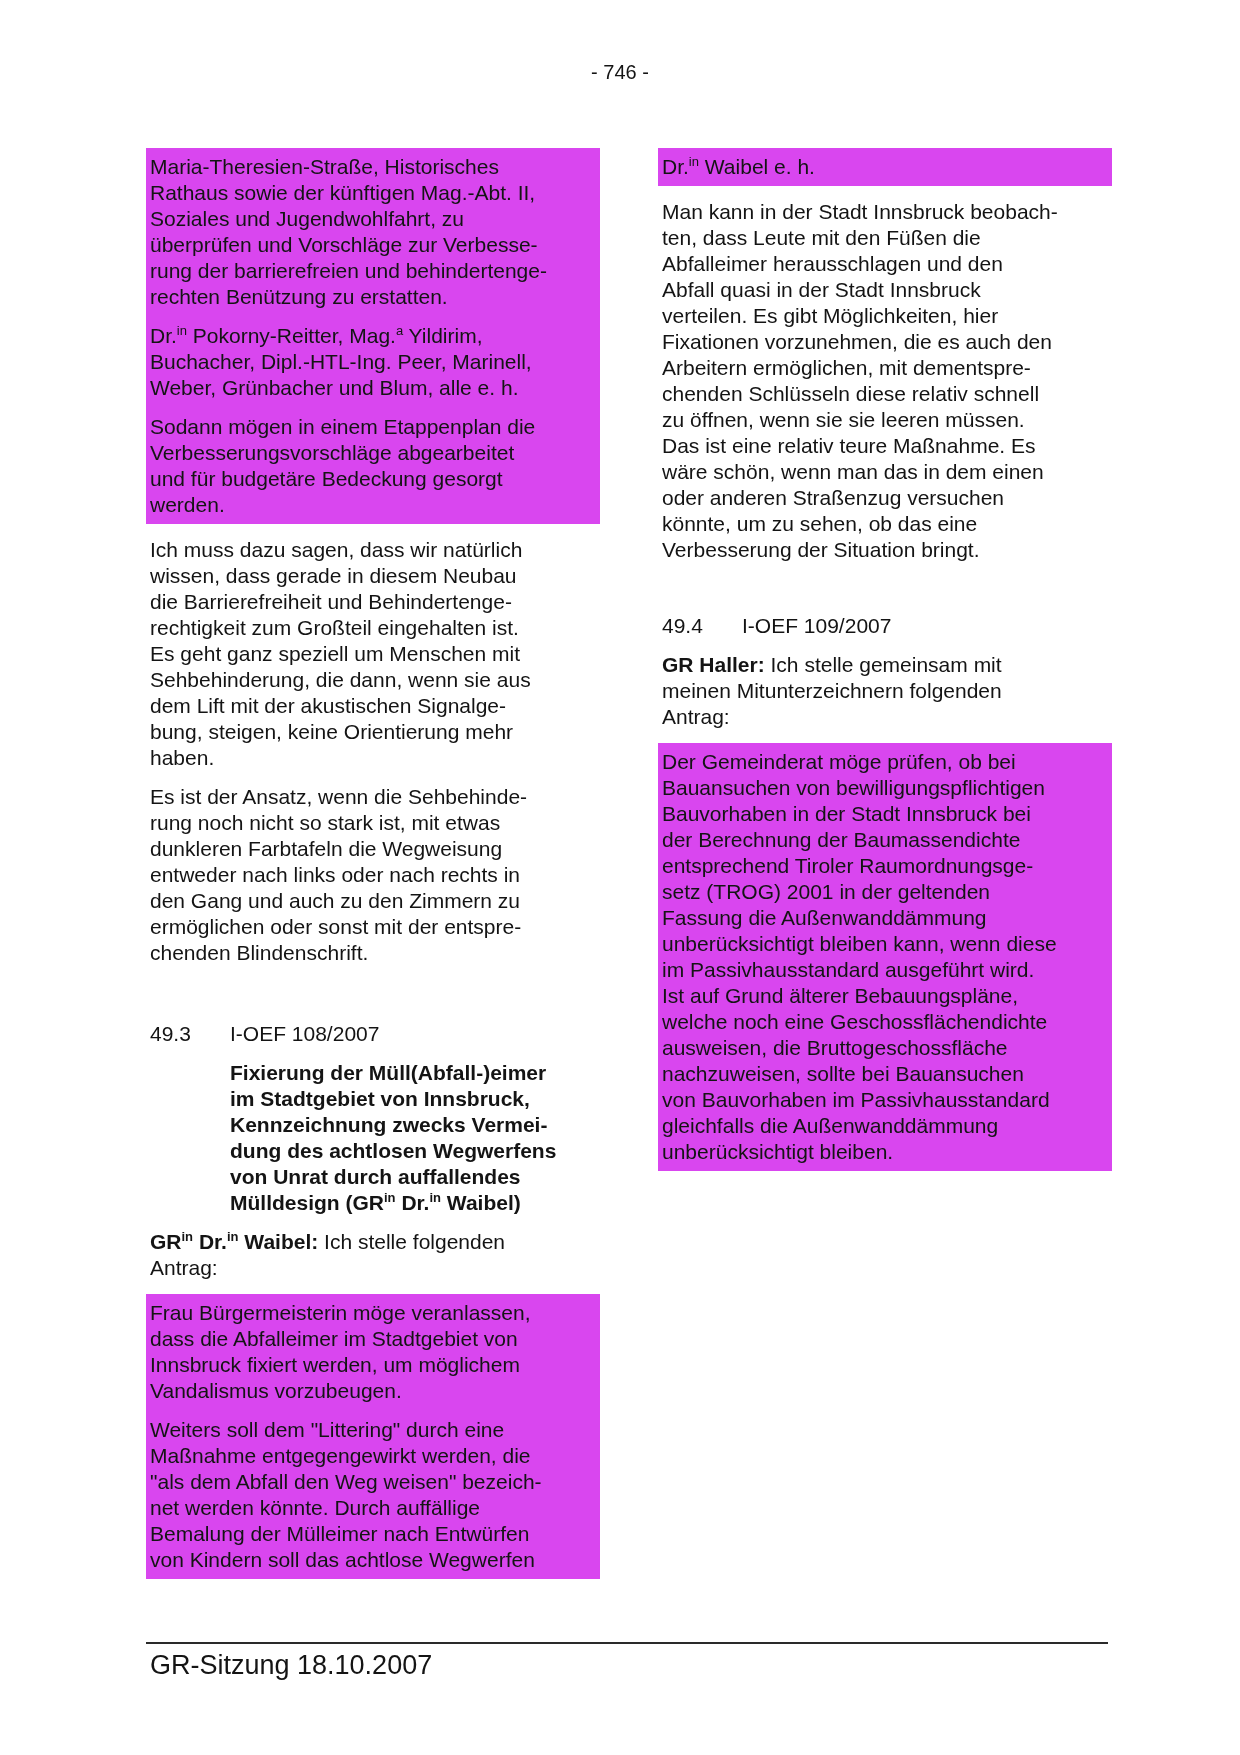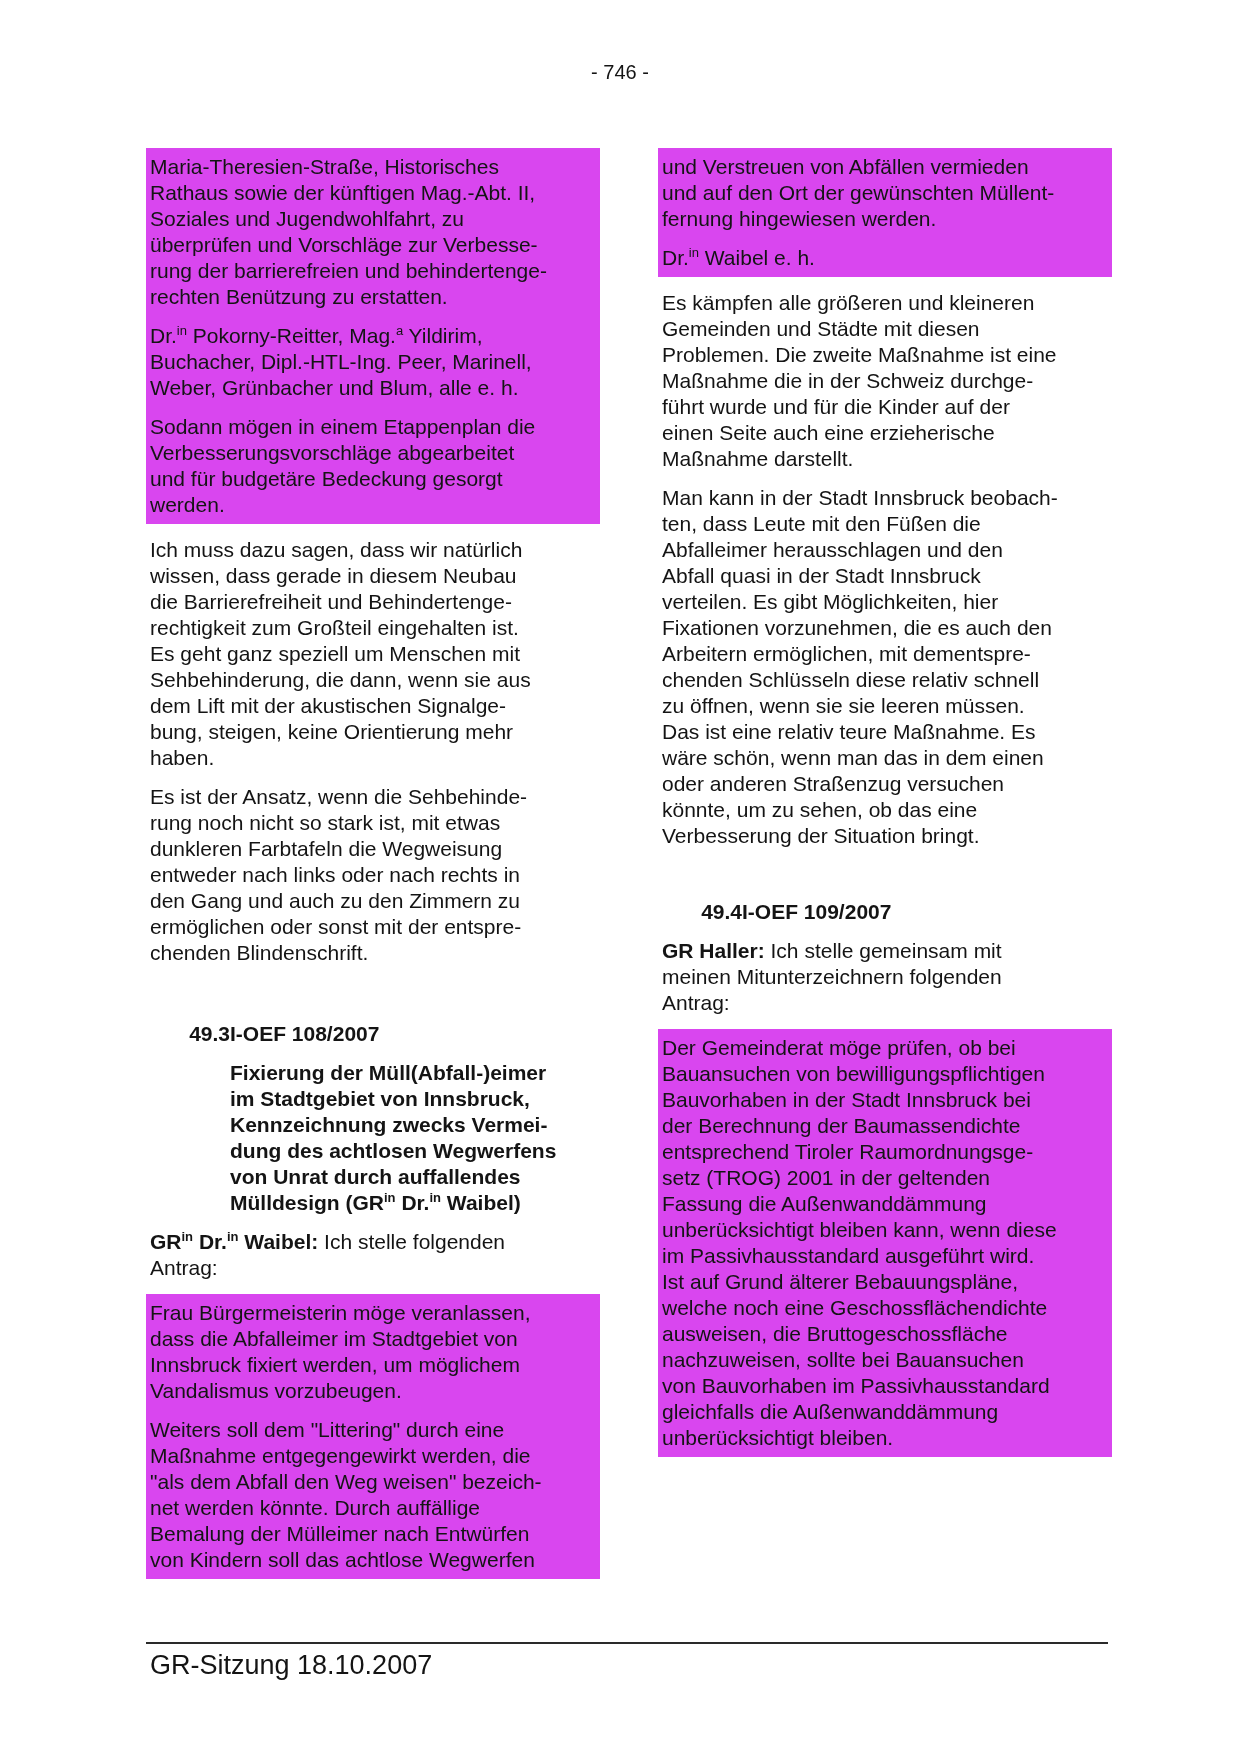--- a/index.html
+++ b/index.html
@@ -42,23 +42,22 @@
   }
   .highlight {
     background: #d946ef;
     padding: 6px 6px 6px 4px;
     margin: 0 -8px 13px -4px;
   }
   .highlight p:last-child { margin-bottom: 0; }
 
   .section-heading {
     display: flex;
-    font-weight: bold;
+    font-weight: normal;
     margin: 55px 0 13px 0;
-    text-align: right;
   }
   .col-right .section-heading { margin-top: 50px; }
   .sec-num { width: 80px; flex: 0 0 80px; }
   .section-title {
     margin: 0 0 13px 80px;
     font-weight: bold;
     white-space: pre-line;
   }
   sup {
     font-size: 0.62em;
@@ -149,33 +148,23 @@
 net werden könnte. Durch auffällige
 Bemalung der Mülleimer nach Entwürfen
 von Kindern soll das achtlose Wegwerfen</p>
     </div>
 
   </div>
 
   <div class="col col-right">
 
     <div class="highlight">
-      <p>und Verstreuen von Abfällen vermieden
-und auf den Ort der gewünschten Müllent-
-fernung hingewiesen werden.</p>
       <p><span>Dr.</span><sup>in</sup><span> Waibel e. h.</span></p>
     </div>
 
-    <p>Es kämpfen alle größeren und kleineren
-Gemeinden und Städte mit diesen
-Problemen. Die zweite Maßnahme ist eine
-Maßnahme die in der Schweiz durchge-
-führt wurde und für die Kinder auf der
-einen Seite auch eine erzieherische
-Maßnahme darstellt.</p>
     <p>Man kann in der Stadt Innsbruck beobach-
 ten, dass Leute mit den Füßen die
 Abfalleimer herausschlagen und den
 Abfall quasi in der Stadt Innsbruck
 verteilen. Es gibt Möglichkeiten, hier
 Fixationen vorzunehmen, die es auch den
 Arbeitern ermöglichen, mit dementspre-
 chenden Schlüsseln diese relativ schnell
 zu öffnen, wenn sie sie leeren müssen.
 Das ist eine relativ teure Maßnahme. Es

